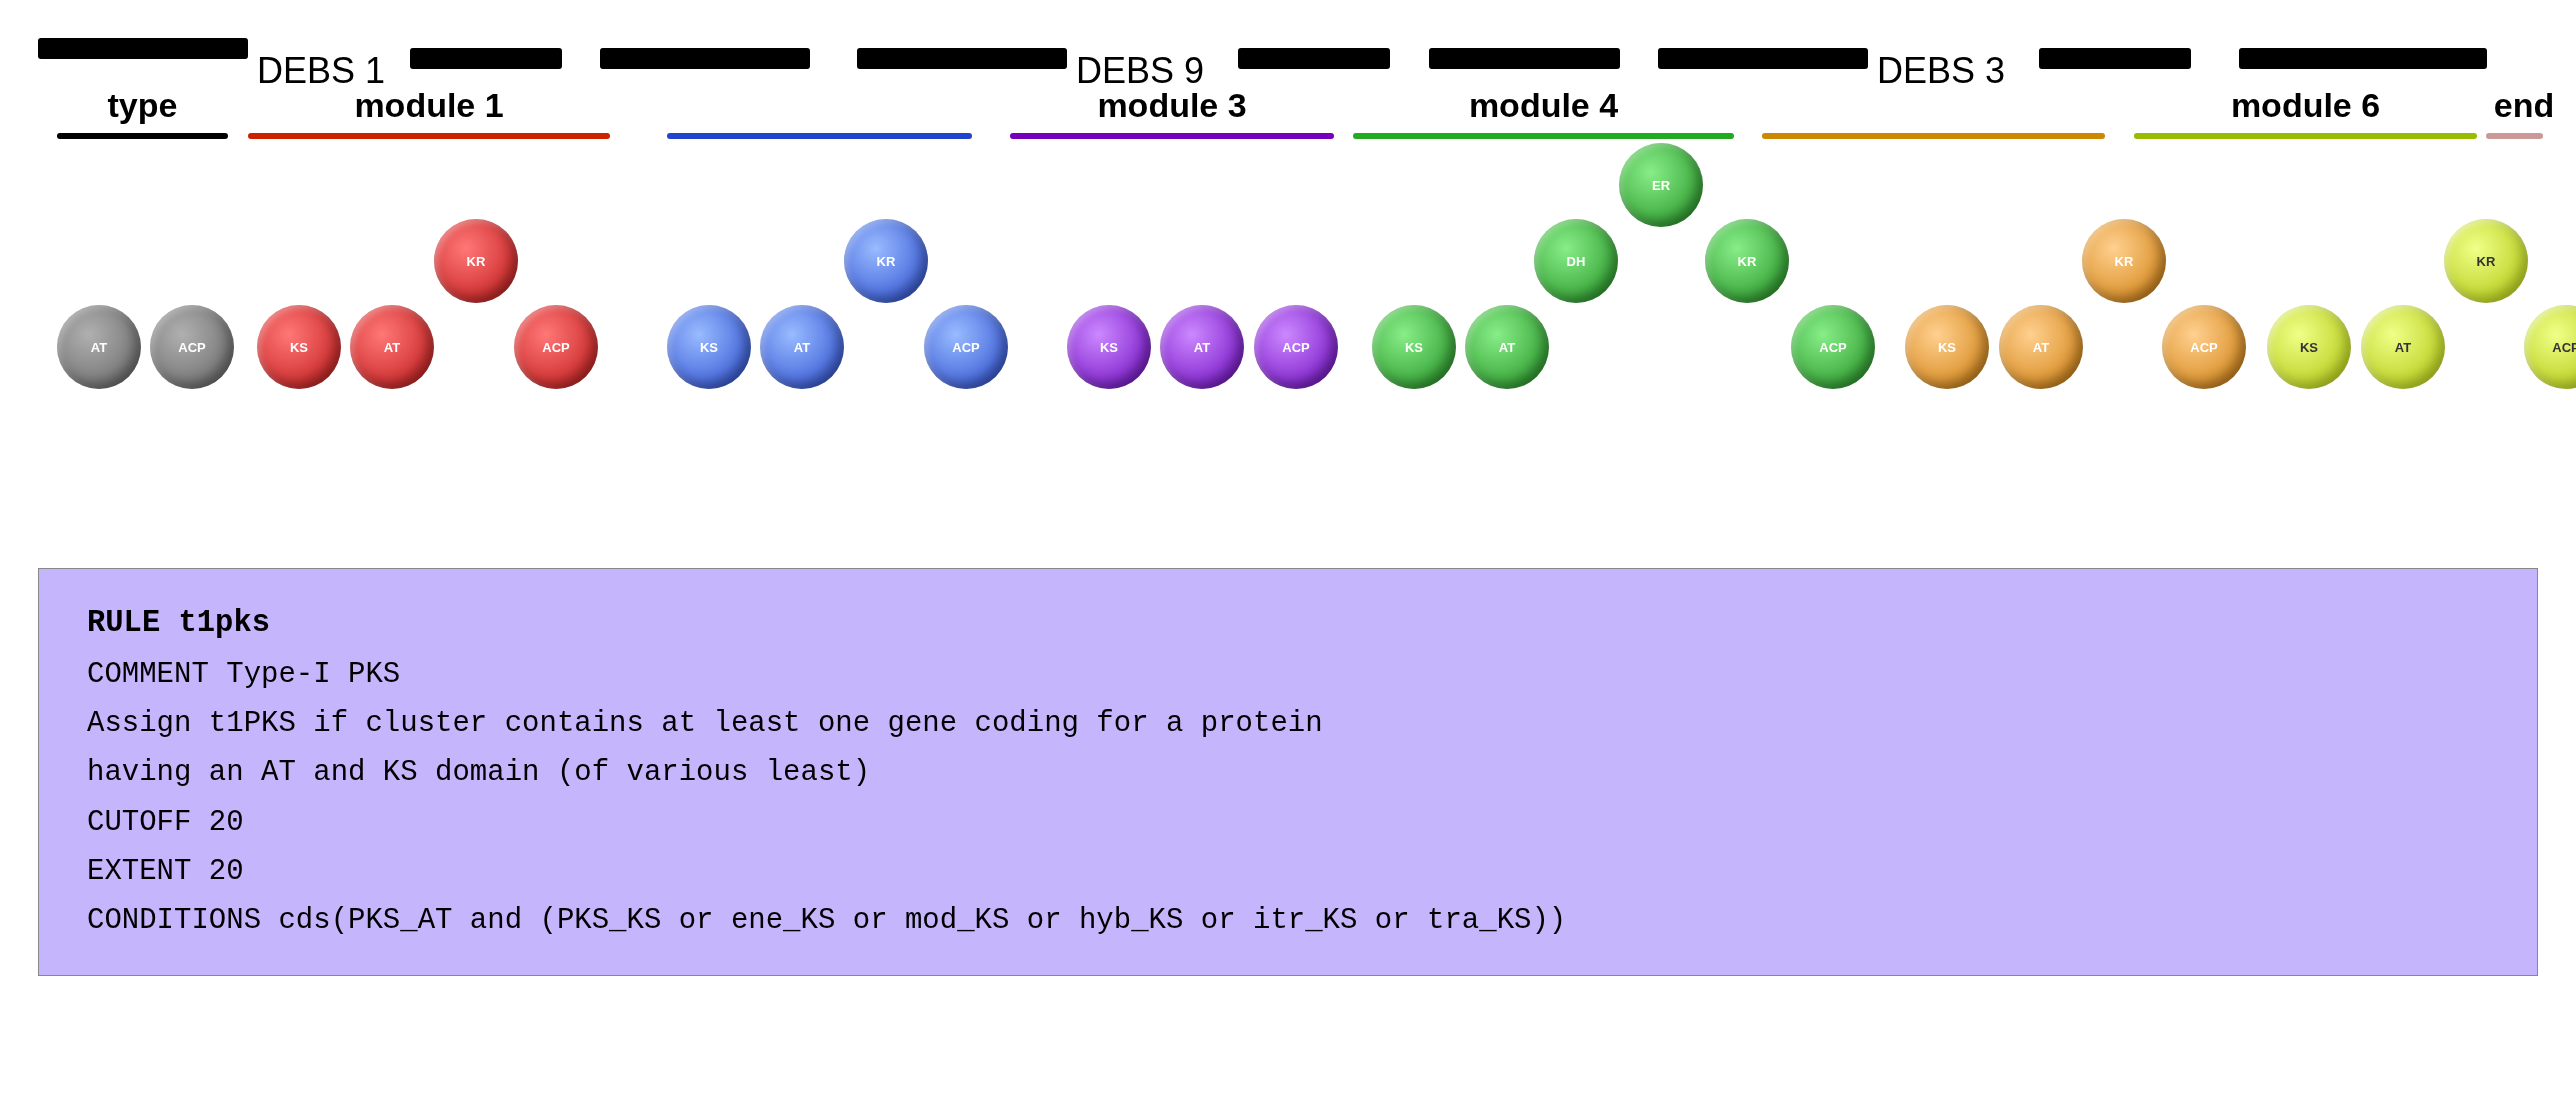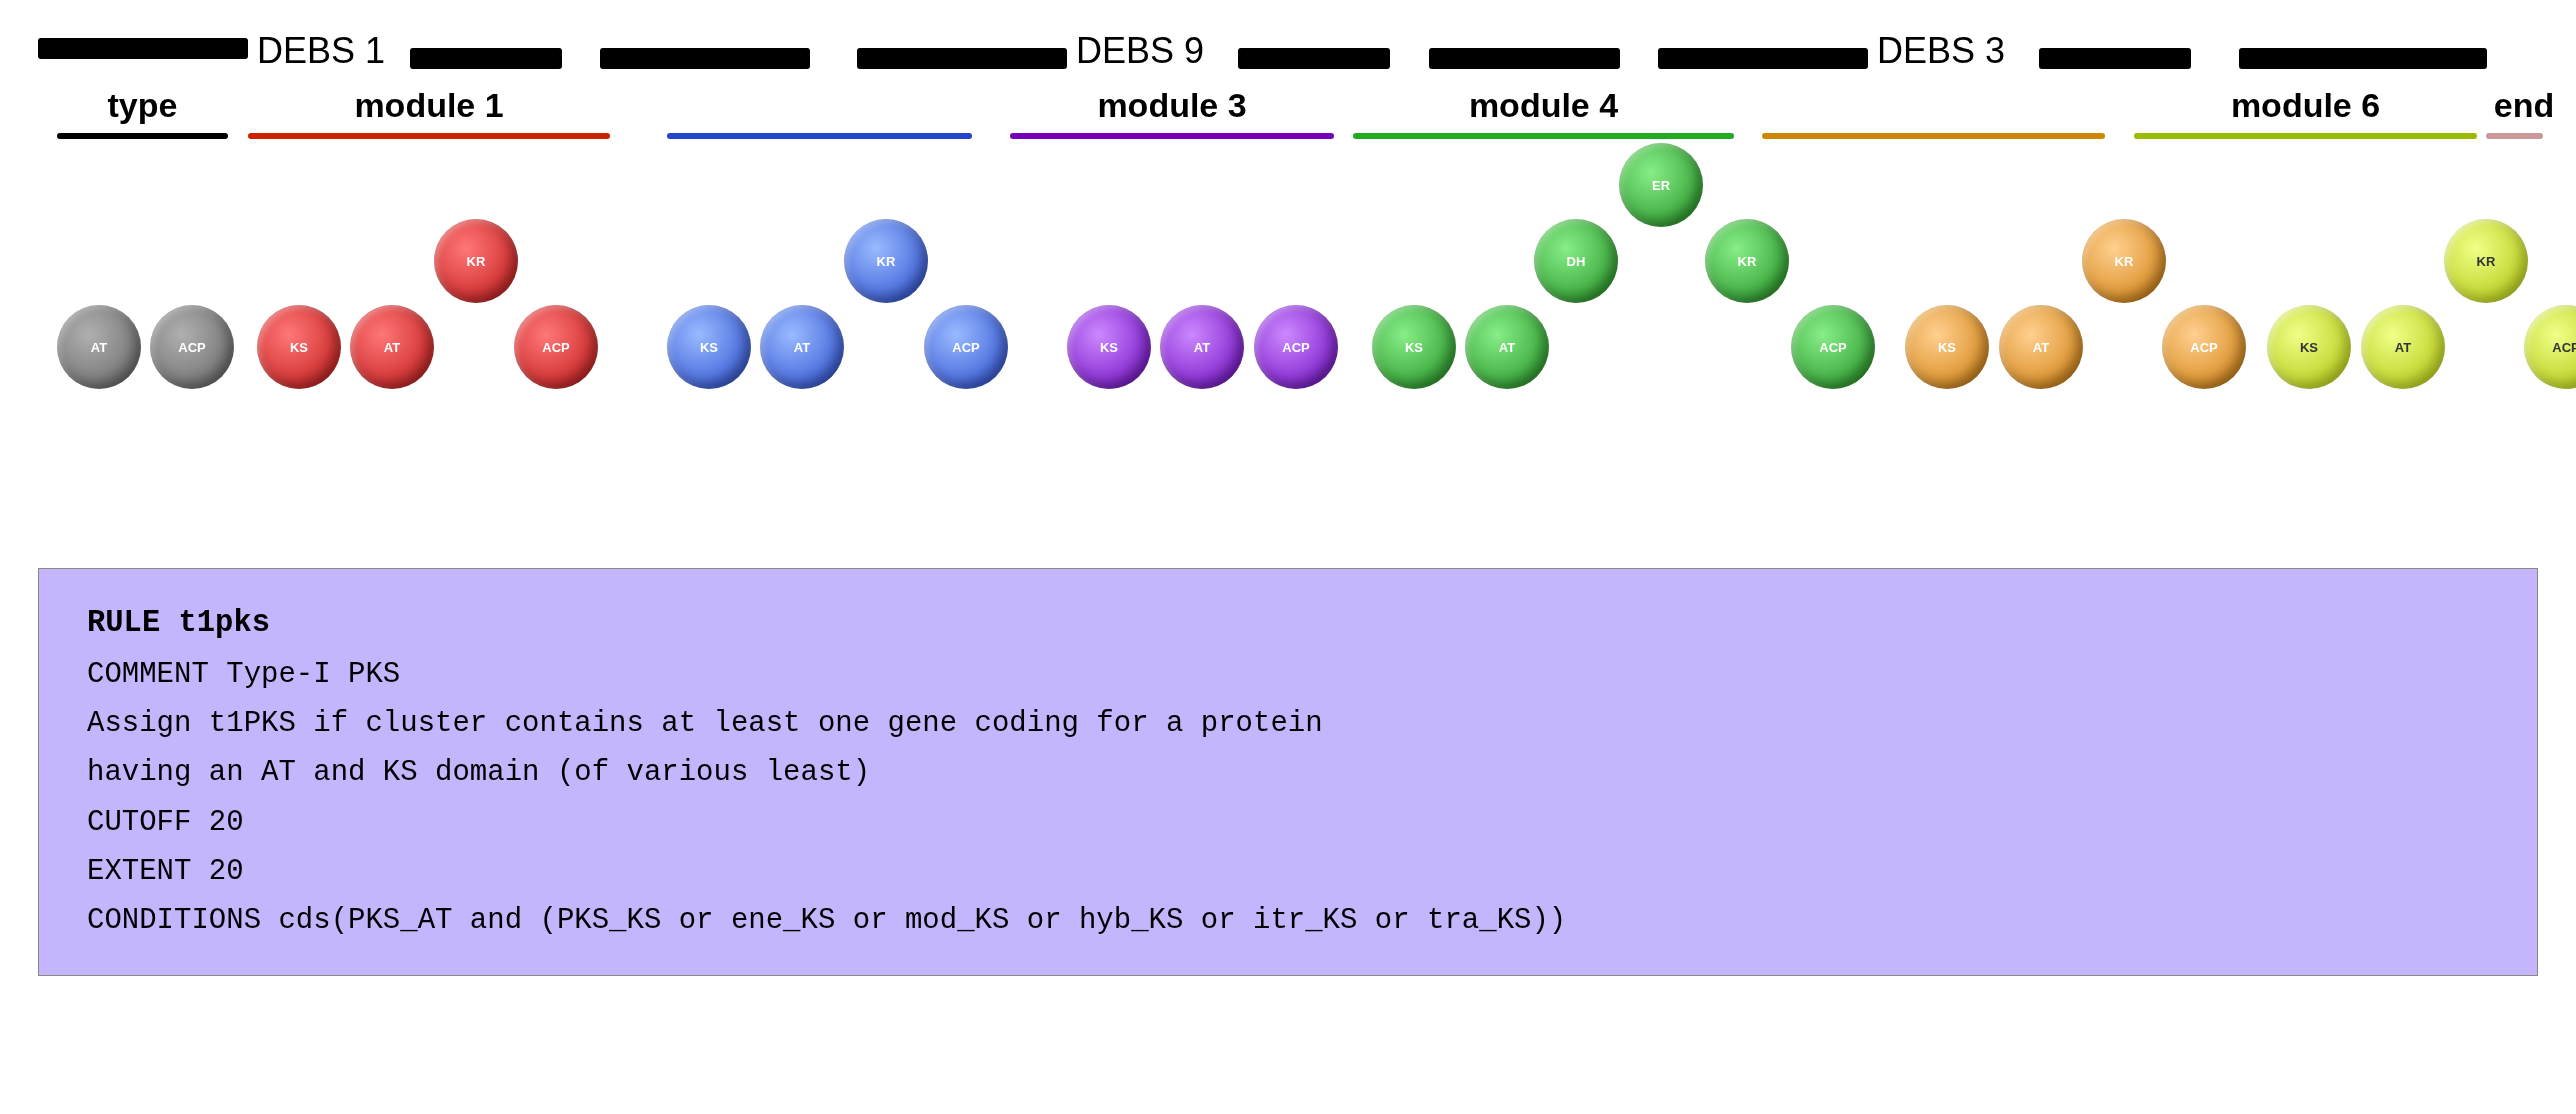--- a/index.html
+++ b/index.html
@@ -53,20 +53,21 @@
       background: #000;
       border-radius: 2.9px;
     }
 
     .debs-text {
       position: absolute;
       font-family: Arial, sans-serif;
       font-size: 36px;
       font-weight: normal;
       color: #000;
+      margin-top: 20px;
     }
 
     .mod-text {
       position: absolute;
       font-family: Arial, sans-serif;
       font-size: 34px;
       font-weight: bold;
       color: #000;
       text-align: center;
     }

